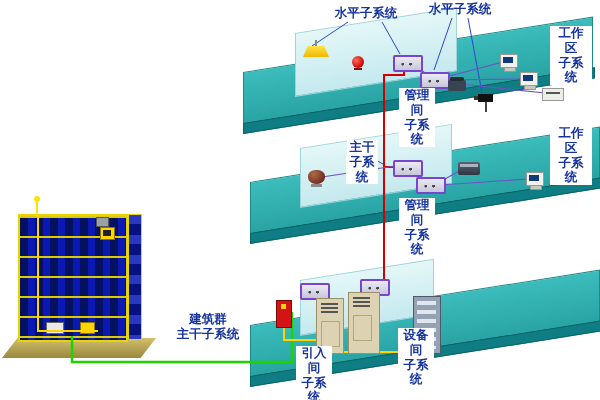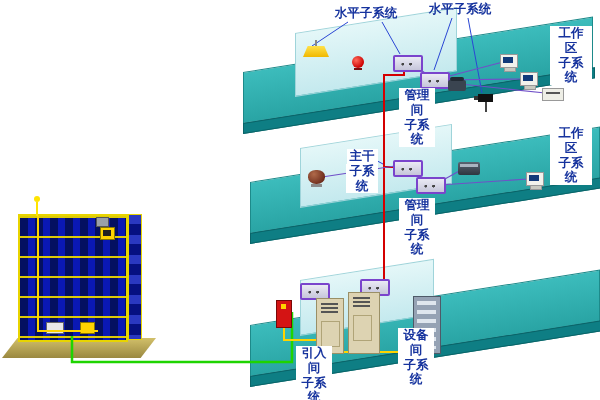--- a/index.html
+++ b/index.html
@@ -188,28 +188,32 @@
     <span>子系统</span>
   </div>
   <div class="lbl bg" style="left:383px;top:88px;width:52px">
     <span>管理间</span>
     <span>子系统</span>
   </div>
   <div class="lbl bg" style="left:534px;top:126px;width:58px">
     <span>工作区</span>
     <span>子系统</span>
   </div>
-  <div class="lbl bg" style="left:330px;top:149px;width:48px">
+  <div class="lbl bg" style="left:330px;top:140px;width:48px">
     <span>主干</span>
     <span>子系统</span>
   </div>
   <div class="lbl bg" style="left:383px;top:198px;width:52px">
     <span>管理间</span>
     <span>子系统</span>
   </div>
+  <div class="lbl" style="left:160px;top:312px;width:96px">
+    <span>建筑群</span>
+    <span>主干子系统</span>
+  </div>
   <div class="lbl bg" style="left:382px;top:328px;width:52px">
     <span>设备间</span>
     <span>子系统</span>
   </div>
   <div class="lbl bg" style="left:280px;top:346px;width:52px">
     <span>引入间</span>
     <span>子系统</span>
   </div>
 
 </div>

